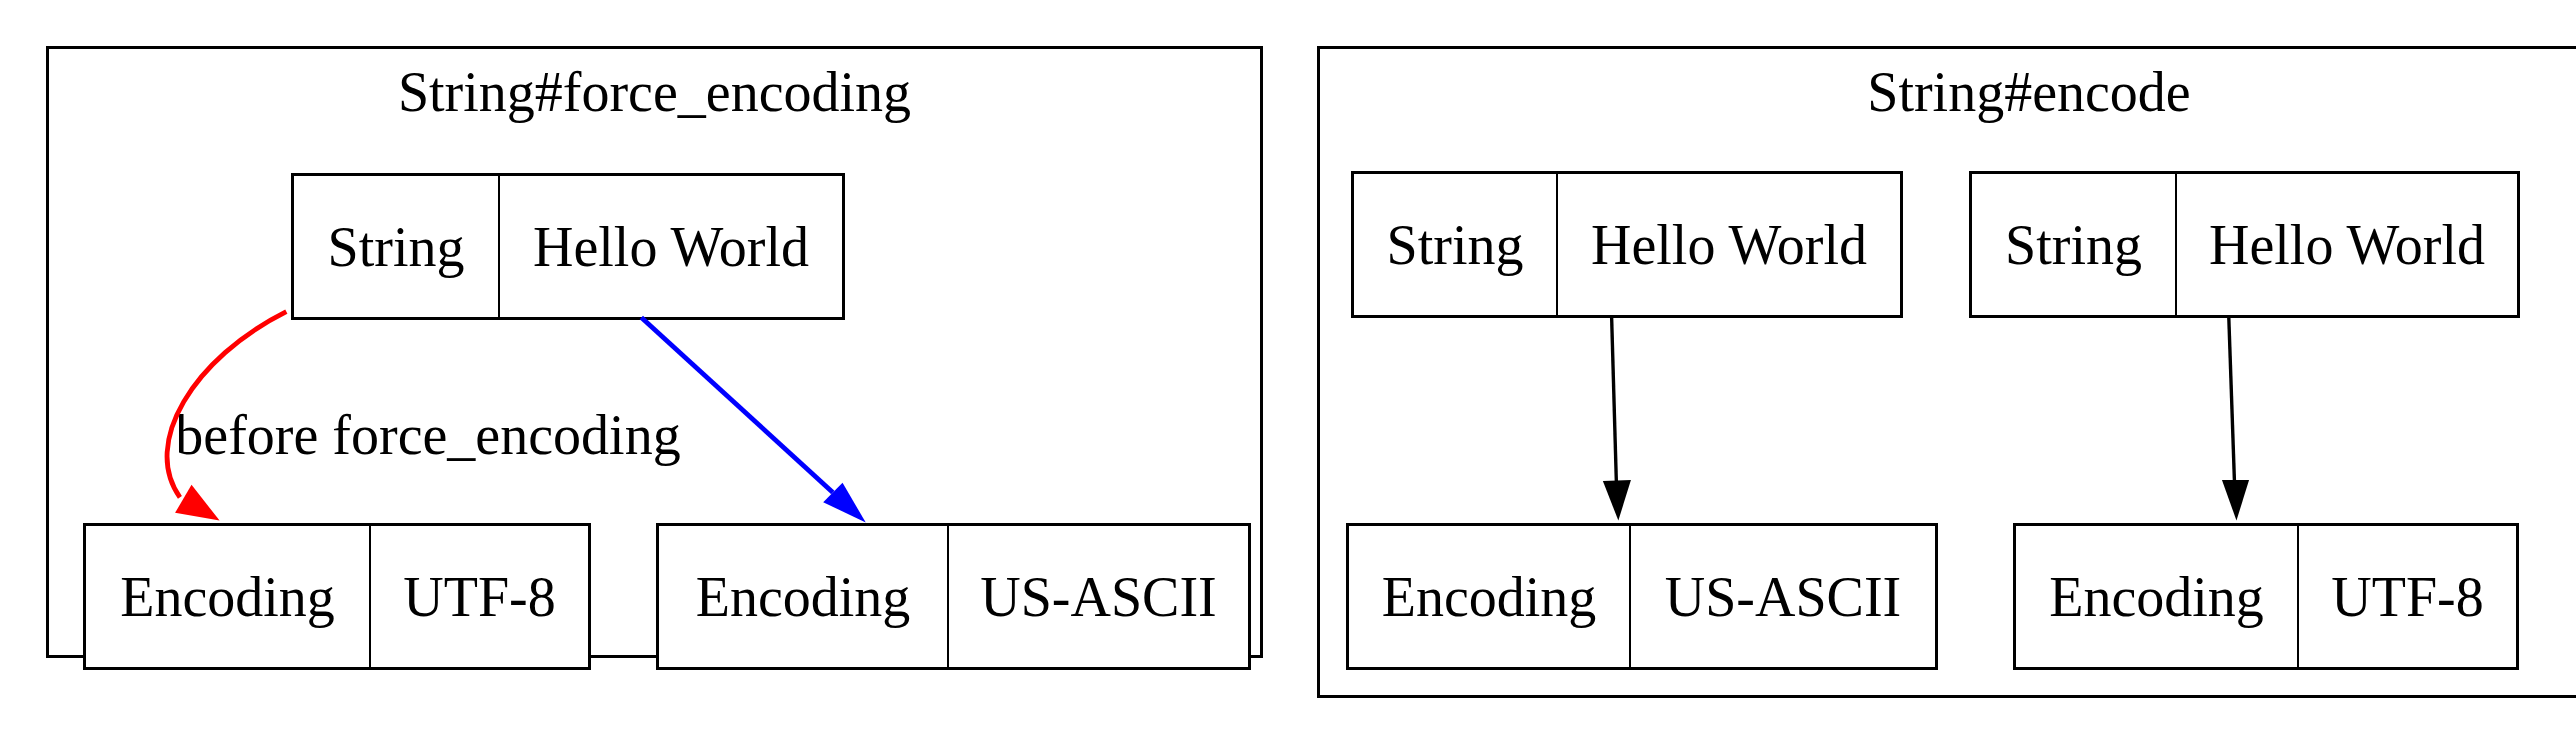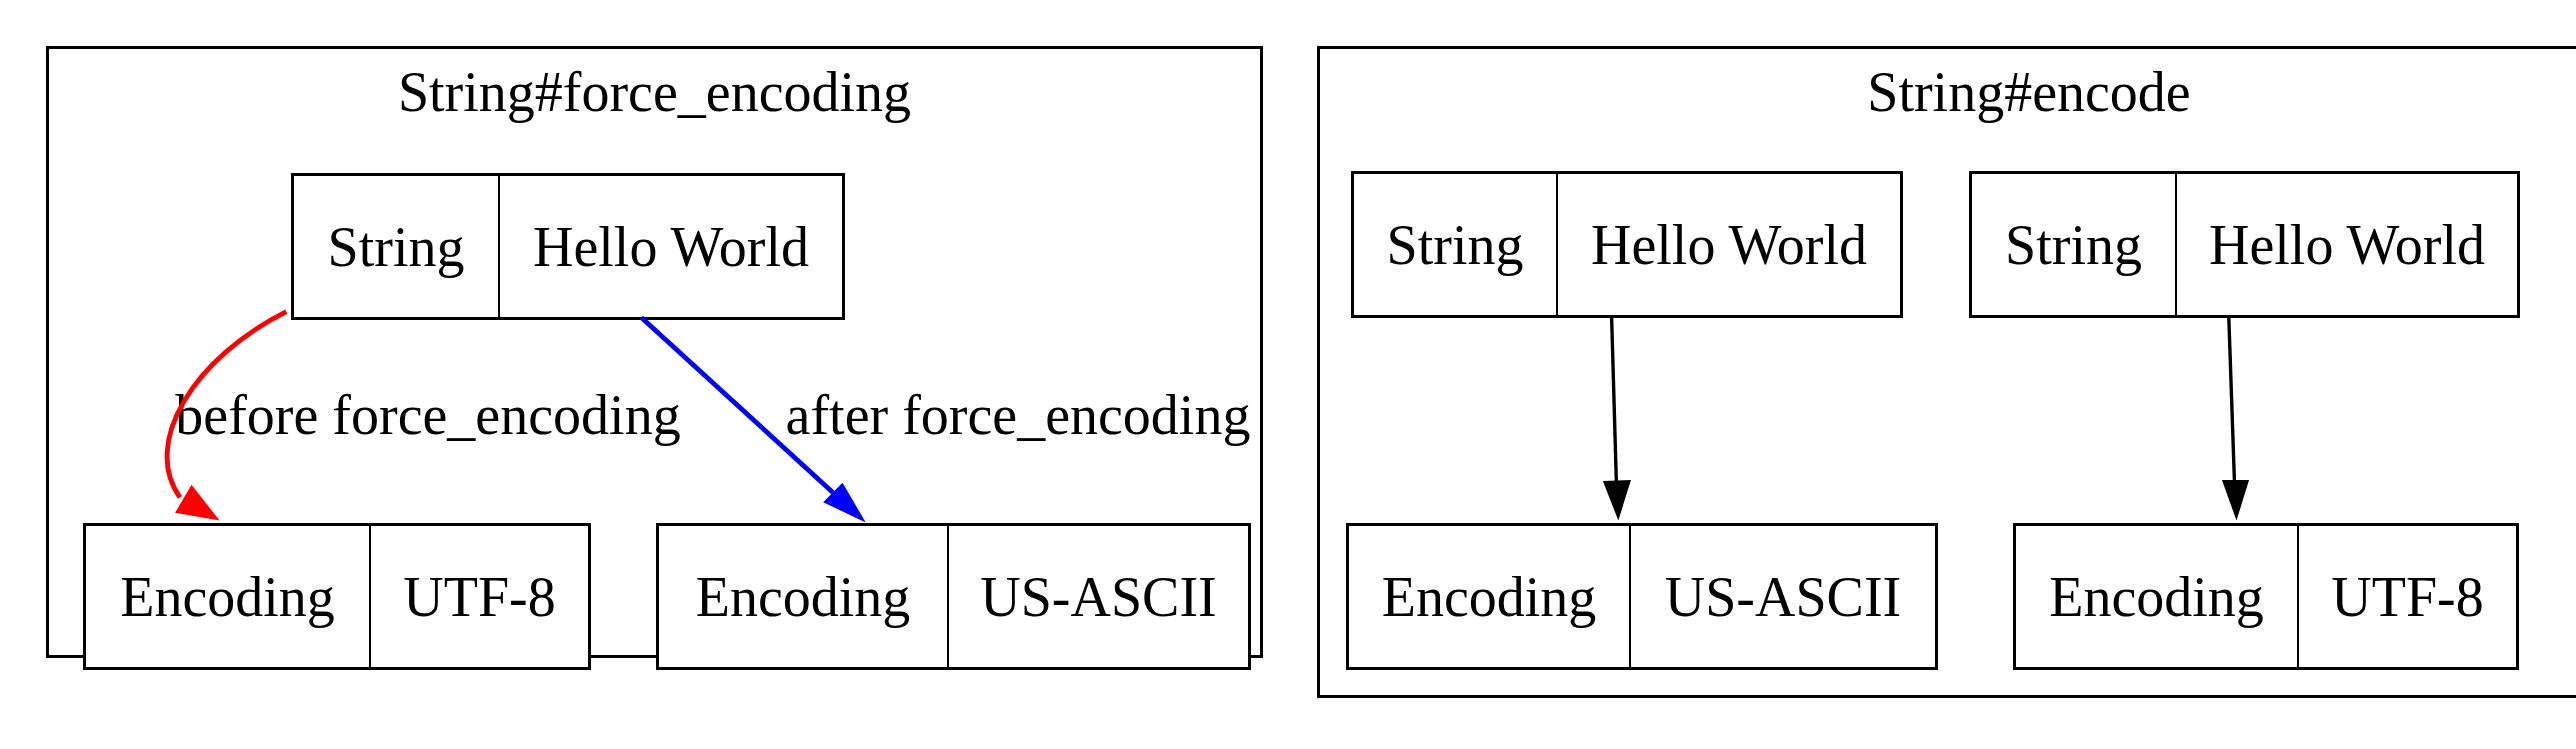--- a/index.html
+++ b/index.html
@@ -67,21 +67,21 @@
   .r-bot1 { left: 26px;  top: 474px; width: 592px; height: 147px; }
   .r-bot1 .cell-type { width: 282px; }
   .r-bot2 { left: 693px; top: 474px; width: 506px; height: 147px; }
   .r-bot2 .cell-type { width: 283px; }
   .edge-label {
     position: absolute;
     transform: translate(-50%, -50%);
     font-size: 56px;
     white-space: nowrap;
   }
-  .edge-label-before { left: 428px;  top: 415px; }
+  .edge-label-before { left: 428px;  top: 435px; }
   .edge-label-after  { left: 1018px; top: 415px; }
   .edges-overlay {
     position: absolute;
     left: 0;
     top: 0;
     width: 2576px;
     height: 750px;
     pointer-events: none;
   }
 </style>
@@ -127,21 +127,20 @@
       <div class="cell cell-value">US-ASCII</div>
     </div>
 
     <div class="node r-bot2">
       <div class="cell cell-type">Encoding</div>
       <div class="cell cell-value">UTF-8</div>
     </div>
   </div>
 
   <div class="edge-label edge-label-before">before force_encoding</div>
-  <div class="edge-label edge-label-after">after force_encoding</div>
 
   <svg class="edges-overlay" viewBox="0 0 2663 775" xmlns="http://www.w3.org/2000/svg">
 
     <path d="M 296,322 C 200,370 146,458 186,514" fill="none" stroke-width="5" stroke="#ff0000"></path>
     <polygon points="227,538 181,530 198,501" fill="#ff0000"></polygon>
 
     <line x1="663" y1="328" x2="861" y2="509" stroke-width="5" stroke="#0000ff"></line>
     <polygon points="895,540 851,519 871,499" fill="#0000ff"></polygon>
 
     <line x1="1666" y1="326" x2="1671" y2="500" stroke-width="3.5" stroke="#000000"></line>

